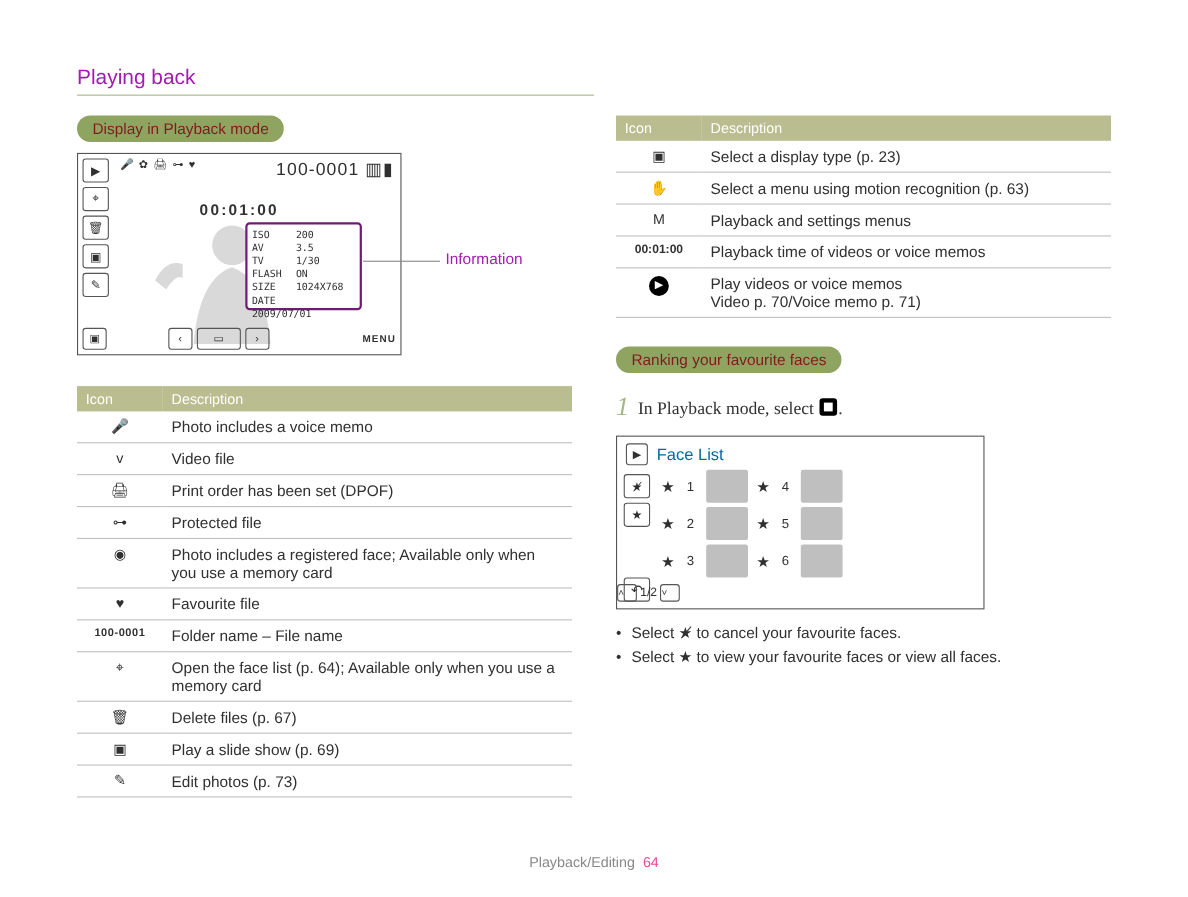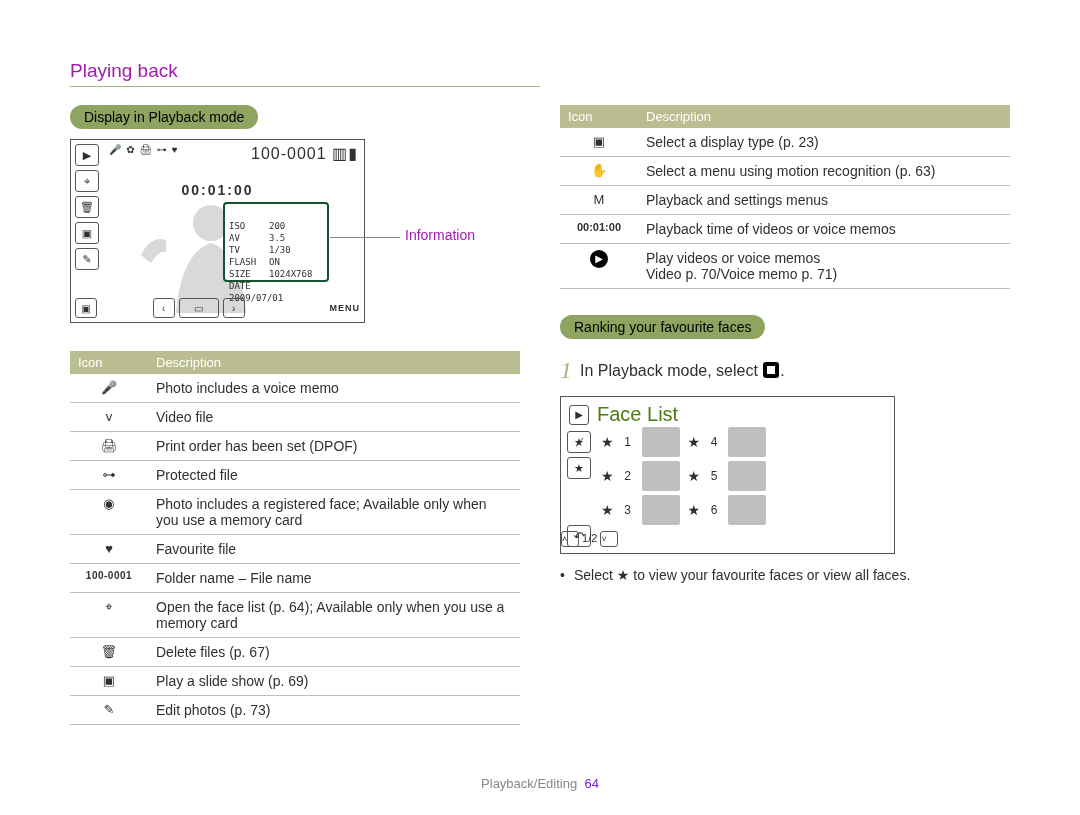--- a/index.html
+++ b/index.html
@@ -23,73 +23,73 @@
     border: none;
     border-top: 1px solid #a5b787;
     width: 470px;
     margin-bottom: 18px;
   }
   .cols { display: flex; gap: 40px; }
   .col { flex: 1; }
   .pill {
     display: inline-block;
     background: #8fa461;
-    color: #000000;
+    color: #7f1d1d;
     border-radius: 12px;
     padding: 4px 14px;
     font-size: 14px;
     margin-bottom: 10px;
   }
   
   .shot { border: 1px solid #555; width: 295px; height: 184px; position: relative; background:#fff; margin-bottom:4px;}
   .shot .topbar { position:absolute; top:4px; left:38px; font-size:10px; letter-spacing:1px;}
   .shot .toprt { position:absolute; top:4px; right:6px; font-size:16px; letter-spacing:1px; font-weight:normal;}
   .shot .leftbtns { position:absolute; left:4px; top:4px; display:flex; flex-direction:column; gap:4px;}
   .shot .leftbtns div { width:24px; height:22px; border:1px solid #555; border-radius:3px; font-size:11px; display:flex;align-items:center;justify-content:center;}
   .shot .centertime { position:absolute; top:42px; left:0; right:0; text-align:center; font-weight:bold; font-size:14px; letter-spacing:2px;}
   .shot .figure { position:absolute; top:55px; left:55px; width:170px; height:118px;}
-  .shot .orange { position:absolute; top:62px; left:152px; width:106px; height:80px; border:2px solid #14532d; border-radius:4px; font-size:9px; line-height:12px; padding:16px 4px; background:#fff; font-family: monospace;}
+  .shot .orange { position:absolute; top:62px; left:152px; width:106px; height:80px; border:2px solid #701a75; border-radius:4px; font-size:9px; line-height:12px; padding:4px 4px; background:#fff; font-family: monospace;}
   .shot .orange .k{display:inline-block;width:40px;}
   .shot .bottombar{position:absolute; bottom:4px; left:4px; right:4px; display:flex; justify-content:space-between; align-items:center;}
   .shot .bottombar .b{width:22px;height:20px;border:1px solid #555;border-radius:3px;font-size:10px;display:flex;align-items:center;justify-content:center;}
   .shot .bottombar .mid{display:flex;gap:4px;}
   .shot .bottombar .menu{font-size:9px;font-weight:bold;letter-spacing:1px;margin-left:29px;}
   .info-line { position:absolute; left:260px; top:98px; width:70px; border-top:1px solid #888;}
   .info-label { position:absolute; left:335px; top:88px; font-size:14px; color:#a21caf;}
   .shot-wrap{position:relative; margin-bottom:28px;}
   
   table.ilist { width: 100%; border-collapse: collapse; font-size: 14px;}
   table.ilist th { background:#b9bd8f; color:#fff; font-weight:400; text-align:left; padding:4px 8px; font-size:13px;}
   table.ilist th.ic{width:78px;}
   table.ilist td { border-bottom:1px solid #bfbfbf; padding:6px 8px; vertical-align:top;}
   table.ilist td.ic{text-align:center; width:78px; font-size:13px;}
   .p { font-size:14px; line-height:20px; margin:8px 0 14px 0;}
   .step-row { display:flex; align-items:center; gap:8px; margin:8px 0 12px 0;}
   .step-num { font-family: Georgia, 'Times New Roman', serif; font-style: italic; font-size:24px; color:#a5b787;}
-  .step-txt { font-size:16px;}
+  .step-txt { font-size:16px;font-family:Liberation Serif, serif;}
   .instr-icon { display:inline-block; width:18px;height:18px; vertical-align:-3px;}
   
   .faceshot{ border:1px solid #555; width:335px; height:158px; position:relative; margin:4px 0 10px 0;}
   .faceshot .hdr{position:absolute;top:6px;left:8px;display:flex;align-items:center;gap:8px;}
   .faceshot .hdr .play{width:20px;height:20px;border:1px solid #555;border-radius:3px;display:flex;align-items:center;justify-content:center;font-size:10px;}
-  .faceshot .hdr .t{color:#4d7c0f;font-size:20px;}
+  .faceshot .hdr .t{color:#0369a1;font-size:15px;}
   .faceshot .side{position:absolute;left:6px;top:34px;display:flex;flex-direction:column;gap:4px;}
   .faceshot .side div{width:24px;height:22px;border:1px solid #555;border-radius:3px;display:flex;align-items:center;justify-content:center;font-size:11px;}
   .faceshot .back{position:absolute;left:6px;bottom:6px;width:24px;height:22px;border:1px solid #555;border-radius:3px;display:flex;align-items:center;justify-content:center;font-size:13px;}
   .faceshot .grid{position:absolute;left:40px;top:30px;display:grid;grid-template-columns:auto auto auto auto auto auto;gap:4px 8px;align-items:center;}
   .faceshot .grid .star{font-size:14px;}
   .faceshot .grid .num{font-size:12px;width:12px;text-align:center;}
   .faceshot .grid .face{width:38px;height:30px;background:#bfbfbf;border-radius:2px;}
   .faceshot .pager{position:absolute;left:0;right:0;bottom:6px;text-align:left;font-size:11px;}
   .faceshot .pager .arr{display:inline-block;width:18px;height:16px;border:1px solid #555;border-radius:3px;font-size:9px;line-height:14px;}
   ul.bul{list-style:none;padding:0;margin:6px 0;}
   ul.bul li{padding-left:14px;position:relative;font-size:14px;line-height:22px;}
   ul.bul li::before{content:"•";position:absolute;left:0;}
   .footer{position:absolute;left:0;right:0;bottom:24px;text-align:center;color:#888;font-size:13px;}
-  .footer .pg{color:#6d28d9;}
+  .footer .pg{color:#ec4899;}
   .sym{font-family: Arial, sans-serif;}
 </style>
 </head>
 <body>
 
 <div class="page-title">Playing back</div>
 <hr class="title-rule">
 
 <div class="cols">
 
@@ -262,20 +262,21 @@
           <div class="face"></div>
       </div>
       <div class="pager">
         <span class="arr">˄</span>
         <span>1/2</span>
         <span class="arr">˅</span>
       </div>
     </div>
 
     <ul class="bul">
+      <li><span>Select </span><span>★̸</span><span> to cancel your favourite faces.</span></li>
       <li><span>Select </span><span>★</span><span> to view your favourite faces or view all faces.</span></li>
     </ul>
   </div>
 </div>
 
 <div class="footer">
   <span>Playback/Editing</span>&nbsp;&nbsp;<span class="pg">64</span>
 </div>
 
 </body></html>

